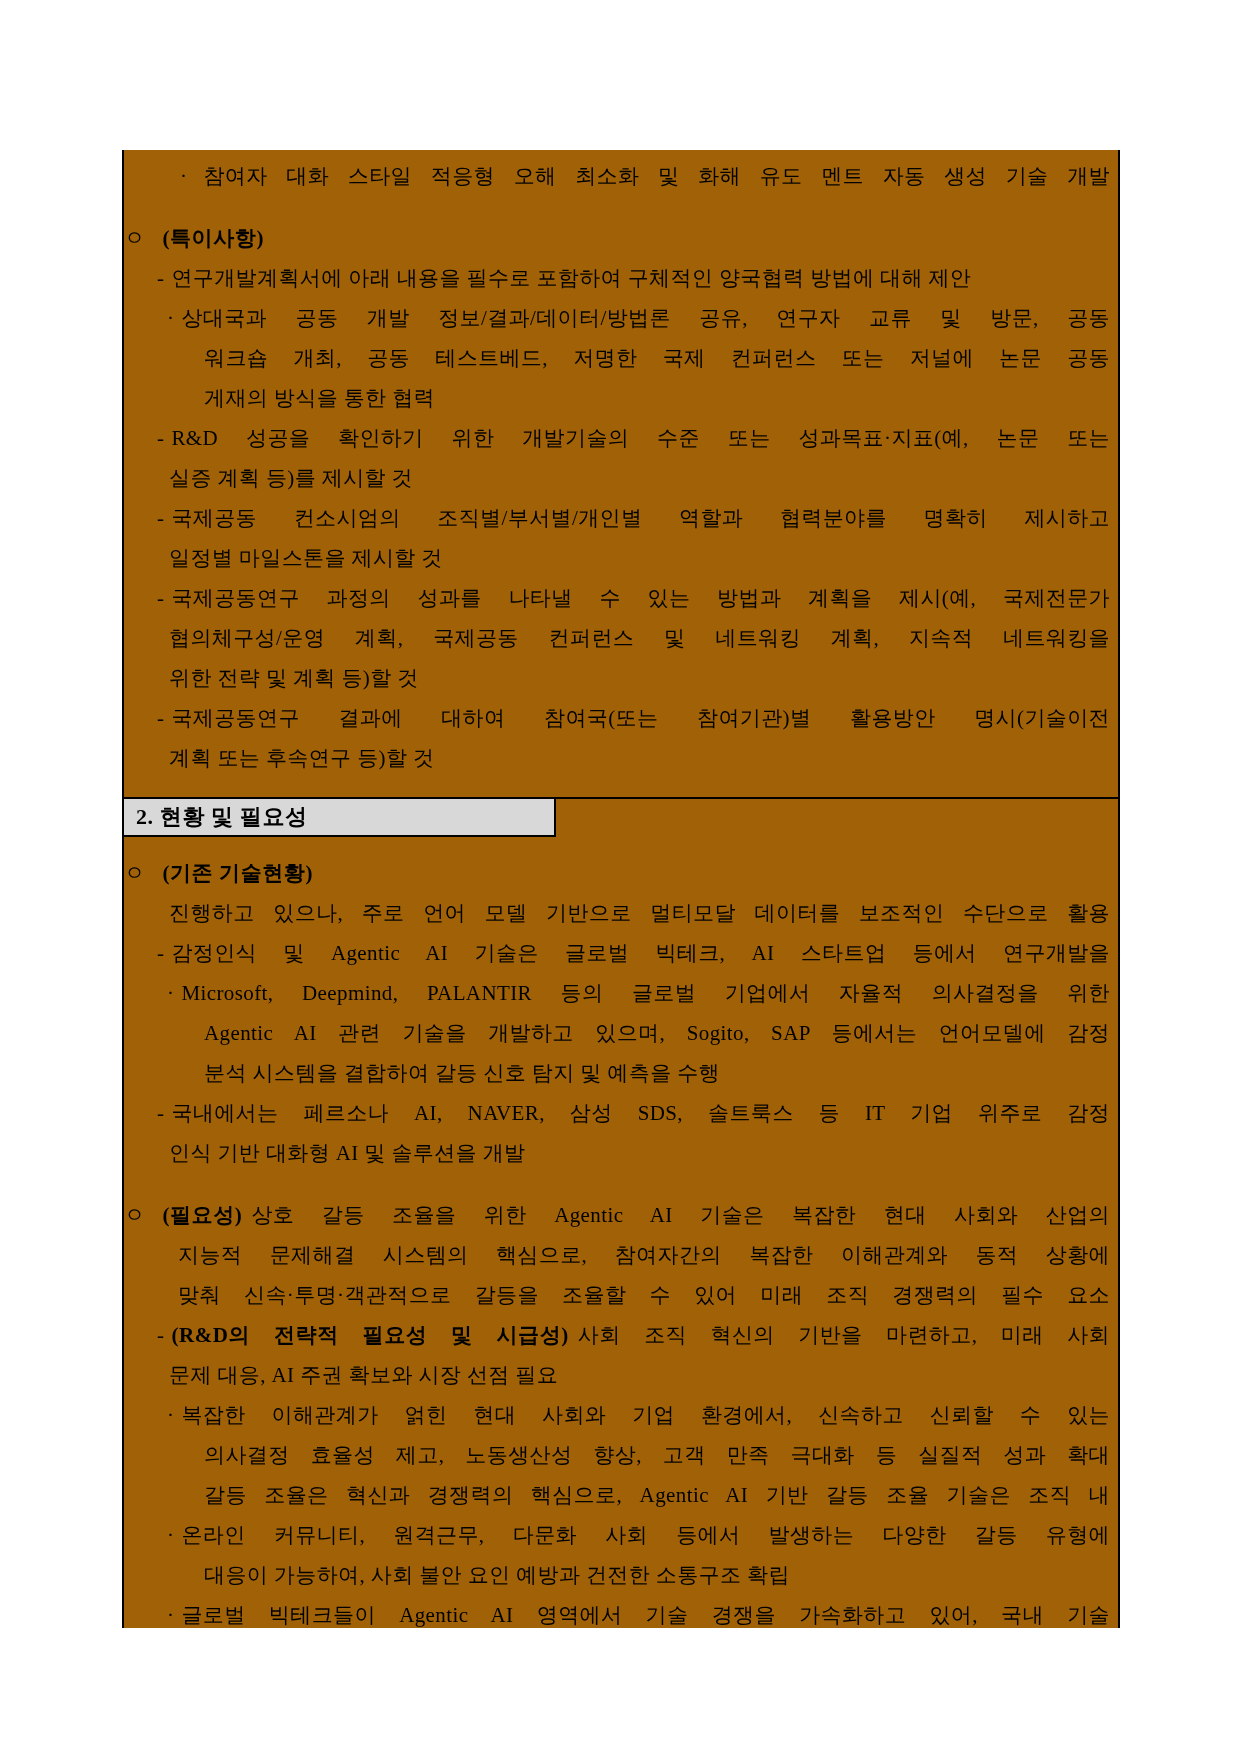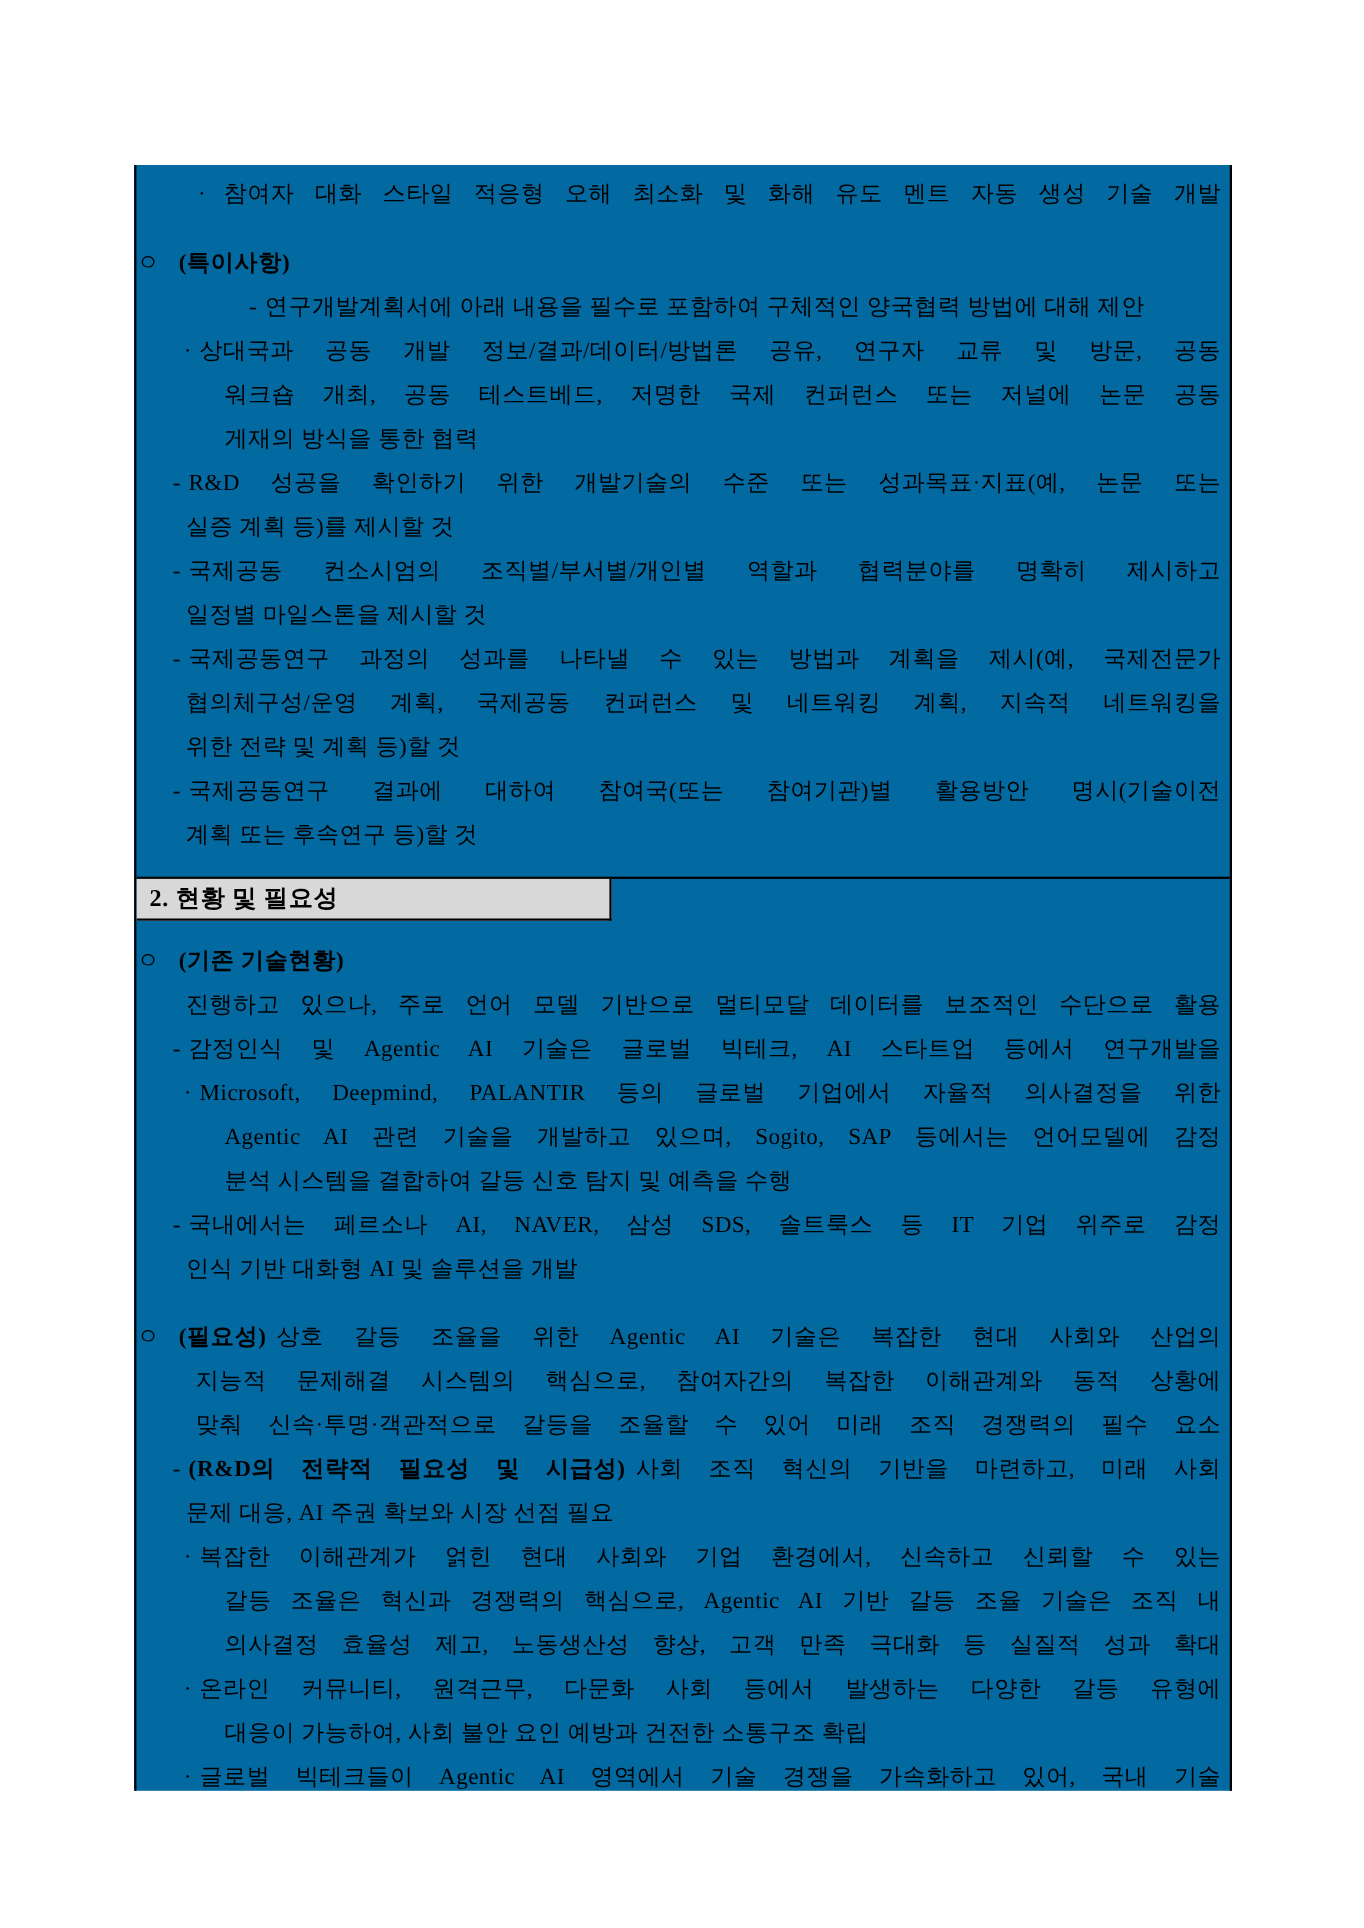--- a/index.html
+++ b/index.html
@@ -11,38 +11,38 @@
     position:relative;
   }
   .doc{
     position:absolute;
     left:122px; top:150px;
     width:998px; height:1478px;
     box-sizing:border-box;
     border-left:2px solid #000;
     border-right:2px solid #000;
     overflow:hidden;
-    background:#0369a1;
+    background:#a16207;
   }
   .sec{box-sizing:border-box;}
   .sec1{padding:6px 4px 19px 0;}
   .sec2{padding:16px 4px 0 0;}
   .ln{
     line-height:40px;
     font-size:21px;
     letter-spacing:0.4px;
     white-space:normal;
     box-sizing:border-box;
     padding-right:4px;
   }
   .j{text-align:justify;text-align-last:justify;}
   .gap{margin-top:22px;}
   .l0{}
   .l0c{padding-left:54px;}
-  .l1{padding-left:33px;text-align:center;}
+  .l1{padding-left:33px;}
   .l1c{padding-left:45px;}
   .l2{padding-left:43px;}
   .l2c{padding-left:56px;margin-left:24px;}
   .l3{padding-left:56px;}
   .bu{display:inline;}
   .l0 .bu{padding-right:17px;}
   .l1 .bu{padding-right:7px;}
   .l2 .bu{padding-right:7px;}
   .l3 .bu{padding-right:16px;}
   .bd{font-weight:bold;padding-right:9px;letter-spacing:0.6px;}
@@ -100,20 +100,20 @@
     <div class="ln l2c j"><span class="tx">Agentic AI 관련 기술을 개발하고 있으며, Sogito, SAP 등에서는 언어모델에 감정</span></div>
     <div class="ln l2c"><span class="tx">분석 시스템을 결합하여 갈등 신호 탐지 및 예측을 수행</span></div>
     <div class="ln l1 j"><span class="bu">-</span><span class="tx">국내에서는 페르소나 AI, NAVER, 삼성 SDS, 솔트룩스 등 IT 기업 위주로 감정</span></div>
     <div class="ln l1c"><span class="tx">인식 기반 대화형 AI 및 솔루션을 개발</span></div>
     <div class="ln l0 gap j"><span class="bu">ㅇ</span><span class="bd">(필요성)</span><span class="tx">상호 갈등 조율을 위한 Agentic AI 기술은 복잡한 현대 사회와 산업의</span></div>
     <div class="ln l0c j"><span class="tx">지능적 문제해결 시스템의 핵심으로, 참여자간의 복잡한 이해관계와 동적 상황에</span></div>
     <div class="ln l0c j"><span class="tx">맞춰 신속·투명·객관적으로 갈등을 조율할 수 있어 미래 조직 경쟁력의 필수 요소</span></div>
     <div class="ln l1 j"><span class="bu">-</span><span class="bd">(R&amp;D의 전략적 필요성 및 시급성)</span><span class="tx">사회 조직 혁신의 기반을 마련하고, 미래 사회</span></div>
     <div class="ln l1c"><span class="tx">문제 대응, AI 주권 확보와 시장 선점 필요</span></div>
     <div class="ln l2 j"><span class="bu">·</span><span class="tx">복잡한 이해관계가 얽힌 현대 사회와 기업 환경에서, 신속하고 신뢰할 수 있는</span></div>
+    <div class="ln l2c j"><span class="tx">의사결정 효율성 제고, 노동생산성 향상, 고객 만족 극대화 등 실질적 성과 확대</span></div>
     <div class="ln l2c j"><span class="tx">갈등 조율은 혁신과 경쟁력의 핵심으로, Agentic AI 기반 갈등 조율 기술은 조직 내</span></div>
-    <div class="ln l2c j"><span class="tx">의사결정 효율성 제고, 노동생산성 향상, 고객 만족 극대화 등 실질적 성과 확대</span></div>
     <div class="ln l2 j"><span class="bu">·</span><span class="tx">온라인 커뮤니티, 원격근무, 다문화 사회 등에서 발생하는 다양한 갈등 유형에</span></div>
     <div class="ln l2c"><span class="tx">대응이 가능하여, 사회 불안 요인 예방과 건전한 소통구조 확립</span></div>
     <div class="ln l2 j"><span class="bu">·</span><span class="tx">글로벌 빅테크들이 Agentic AI 영역에서 기술 경쟁을 가속화하고 있어, 국내 기술</span></div>
   </div>
 
 </div>
 
 </body></html>

